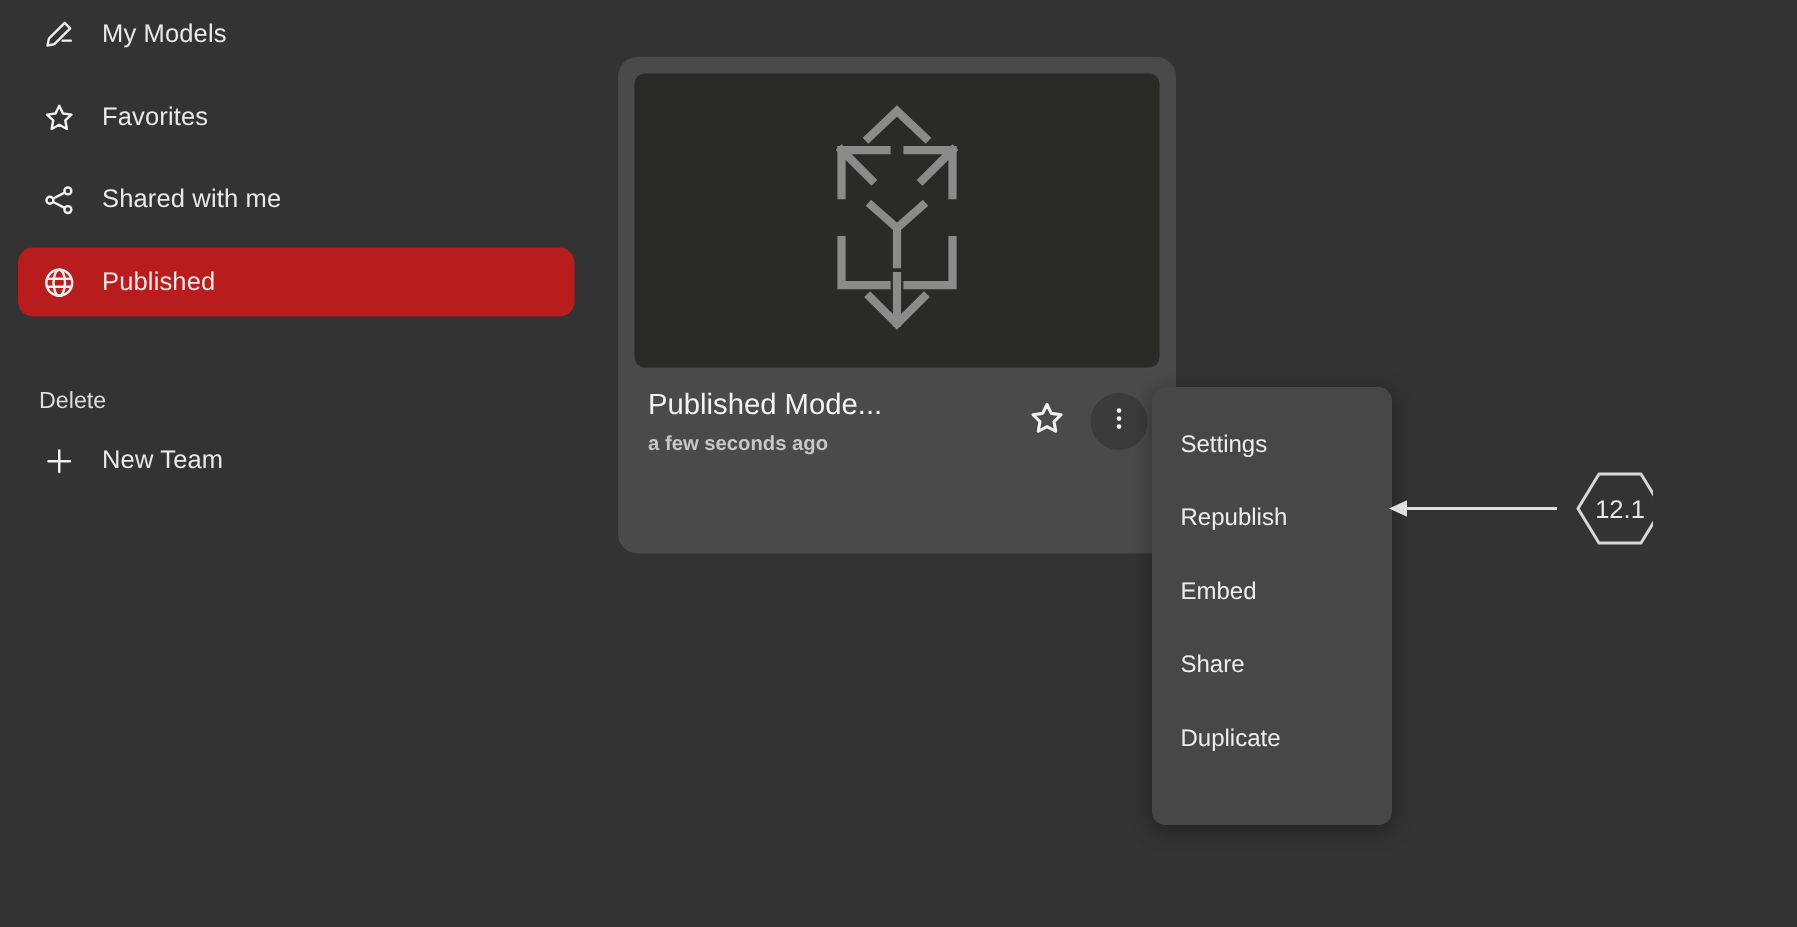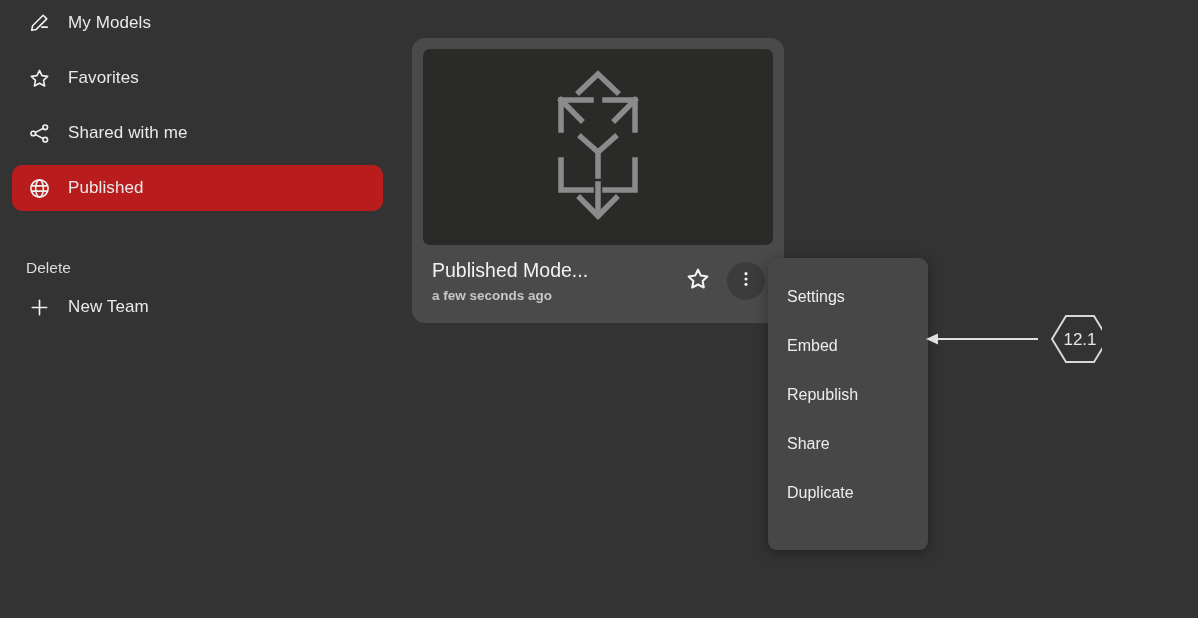--- a/index.html
+++ b/index.html
@@ -76,21 +76,21 @@
     border-radius: 10px;
     cursor: pointer;
   }
 
   
   .card {
     position: absolute;
     left: 412px;
     top: 38px;
     width: 372px;
-    height: 285px;
+    height: 331px;
     background: #4a4a4a;
     border-radius: 13px;
     padding: 11px 11px 0 11px;
   }
 
   .thumb {
     width: 350px;
     height: 196px;
     background: #2a2a28;
     border-radius: 7px;
@@ -296,24 +296,24 @@
     </div>
   </div>
 
 </div>
 
 <div class="menu">
   <div class="menu-item">
       <span>Settings</span>
     </div>
   <div class="menu-item">
+      <span>Republish</span>
+    </div>
+  <div class="menu-item">
       <span>Embed</span>
-    </div>
-  <div class="menu-item">
-      <span>Republish</span>
     </div>
   <div class="menu-item">
       <span>Share</span>
     </div>
   <div class="menu-item">
       <span>Duplicate</span>
     </div>
 </div>
 
 <div class="annotation">

